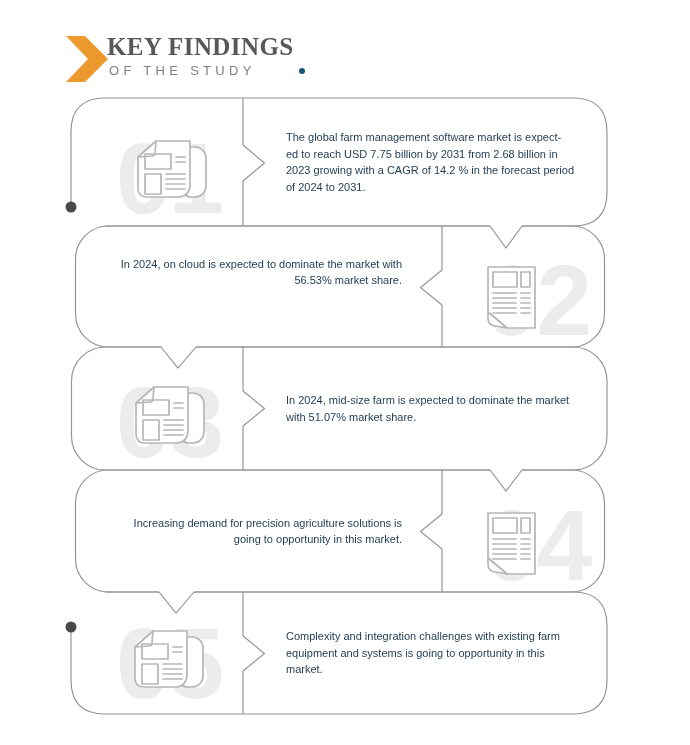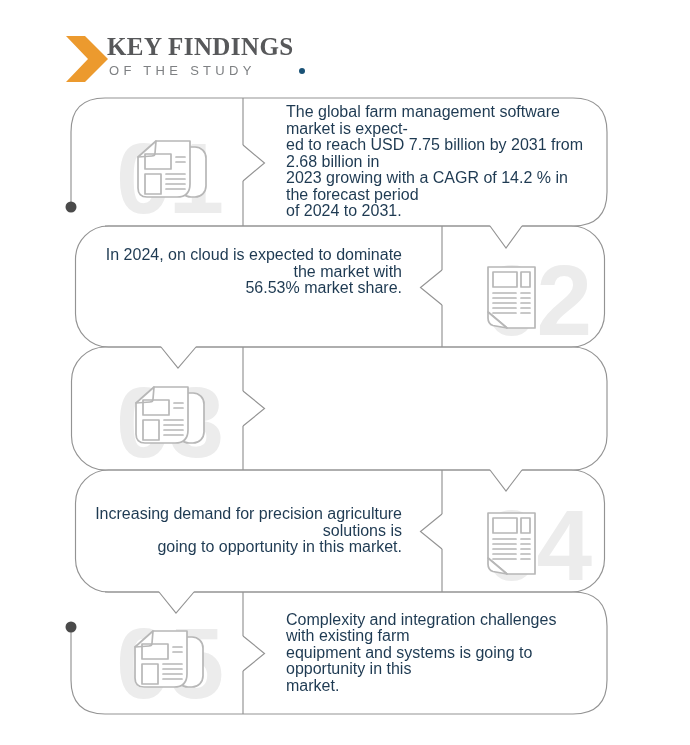--- a/index.html
+++ b/index.html
@@ -36,21 +36,21 @@
   .num-2{left:464px;top:250px;}
   .num-3{left:96px;top:372px;}
   .num-4{left:464px;top:495px;}
   .num-5{left:96px;top:613px;}
   
   svg.art{position:absolute;left:0;top:0;z-index:2;}
   
   .finding-text{
     position:absolute;z-index:3;
     display:flex;align-items:center;
-    font-size:16px;line-height:16.5px;color:#1E3A52;font-weight:500;
+    font-size:11px;line-height:16.5px;color:#1E3A52;font-weight:500;
     white-space:pre-line;letter-spacing:0px;
   }
   .ft-right-col{left:286px;width:302px;text-align:left;}
   .ft-left-col{left:92px;width:310px;text-align:right;justify-content:flex-end;}
   .ft-1{top:98px;height:128px;}
   .ft-2{top:226px;height:92px;}
   .ft-3{top:347px;height:123px;}
   .ft-4{top:470px;height:122px;}
   .ft-5{top:592px;height:122px;}
 </style>
@@ -157,20 +157,24 @@
   <div class="finding-text ft-right-col ft-1">
     <span>The global farm management software market is expect-
 ed to reach USD 7.75 billion by 2031 from 2.68 billion in
 2023 growing with a CAGR of 14.2 % in the forecast period
 of 2024 to 2031.</span>
   </div>
   <div class="finding-text ft-left-col ft-2">
     <span>In 2024, on cloud is expected to dominate the market with
 56.53% market share.</span>
   </div>
+  <div class="finding-text ft-right-col ft-3">
+    <span>In 2024, mid-size farm is expected to dominate the market
+with 51.07% market share.</span>
+  </div>
   <div class="finding-text ft-left-col ft-4">
     <span>Increasing demand for precision agriculture solutions is
 going to opportunity in this market.</span>
   </div>
   <div class="finding-text ft-right-col ft-5">
     <span>Complexity and integration challenges with existing farm
 equipment and systems is going to opportunity in this
 market.</span>
   </div>
 

